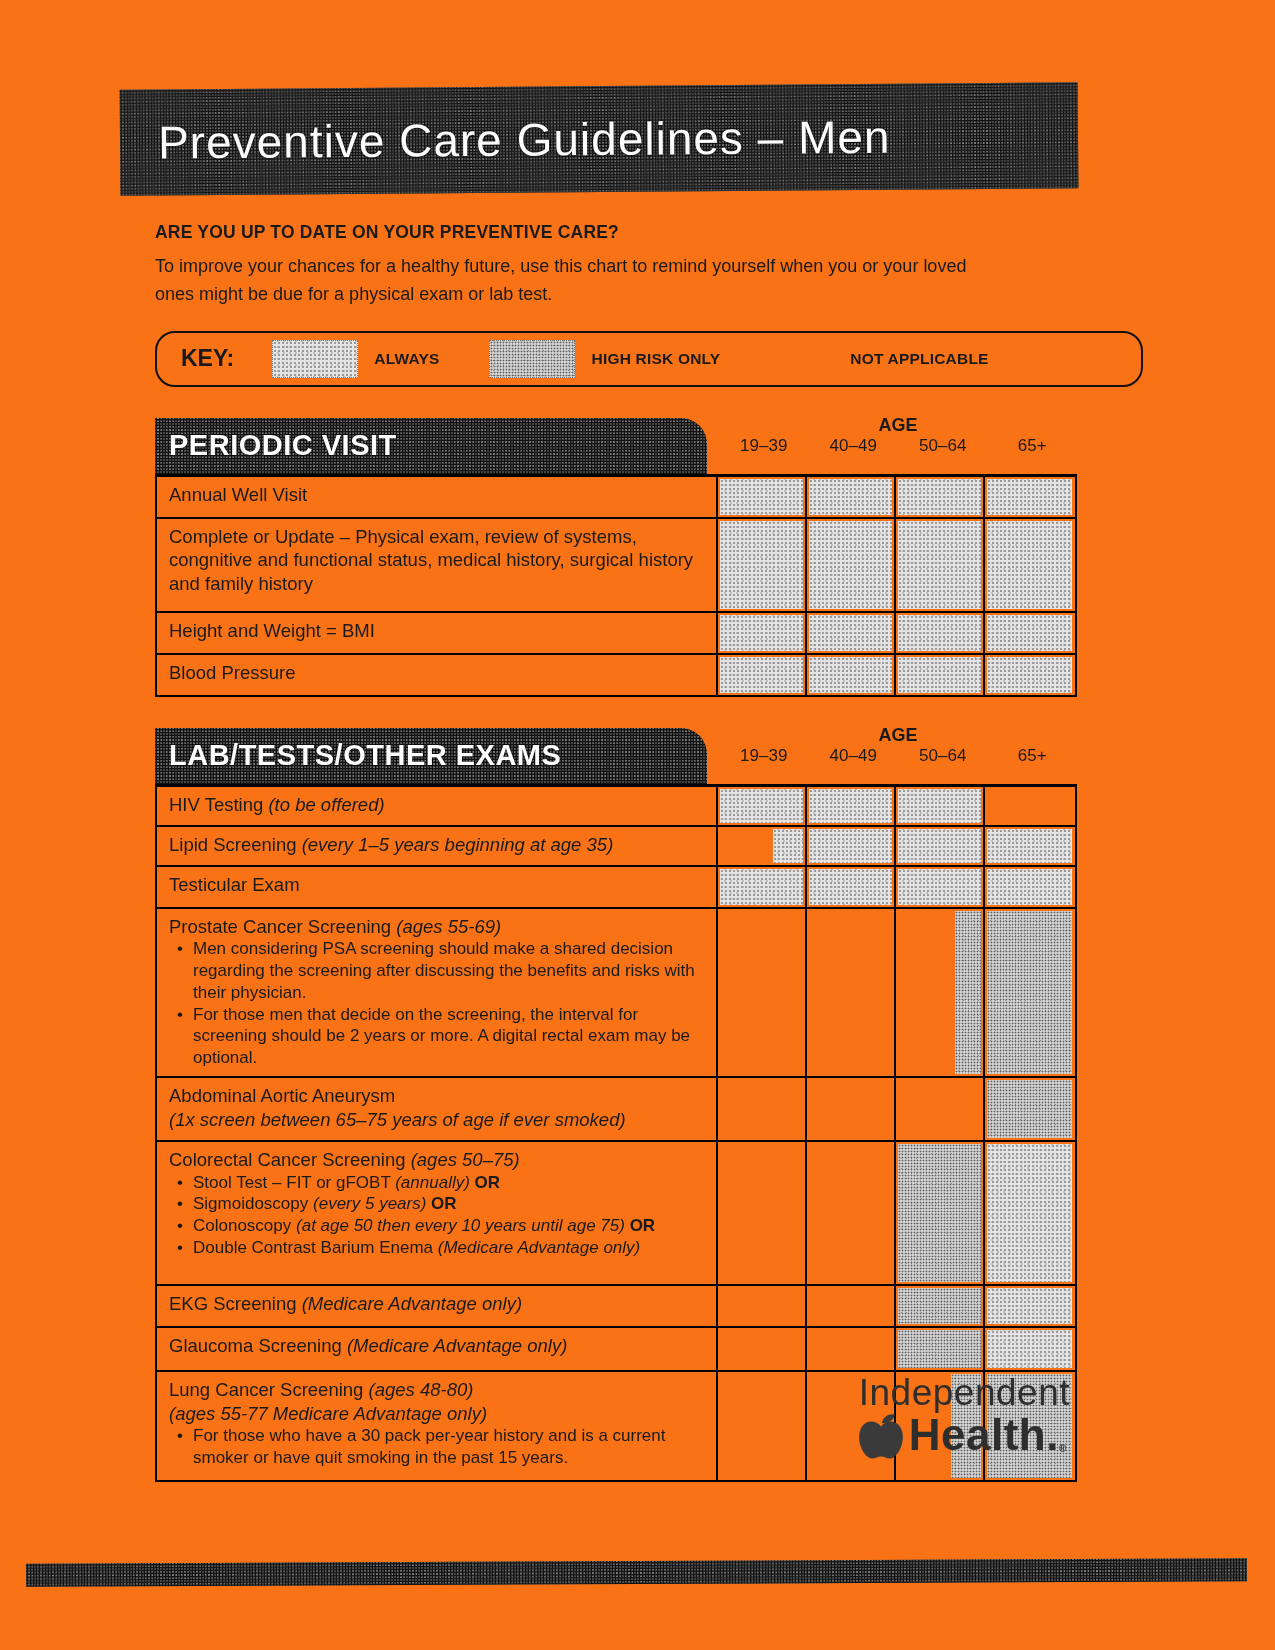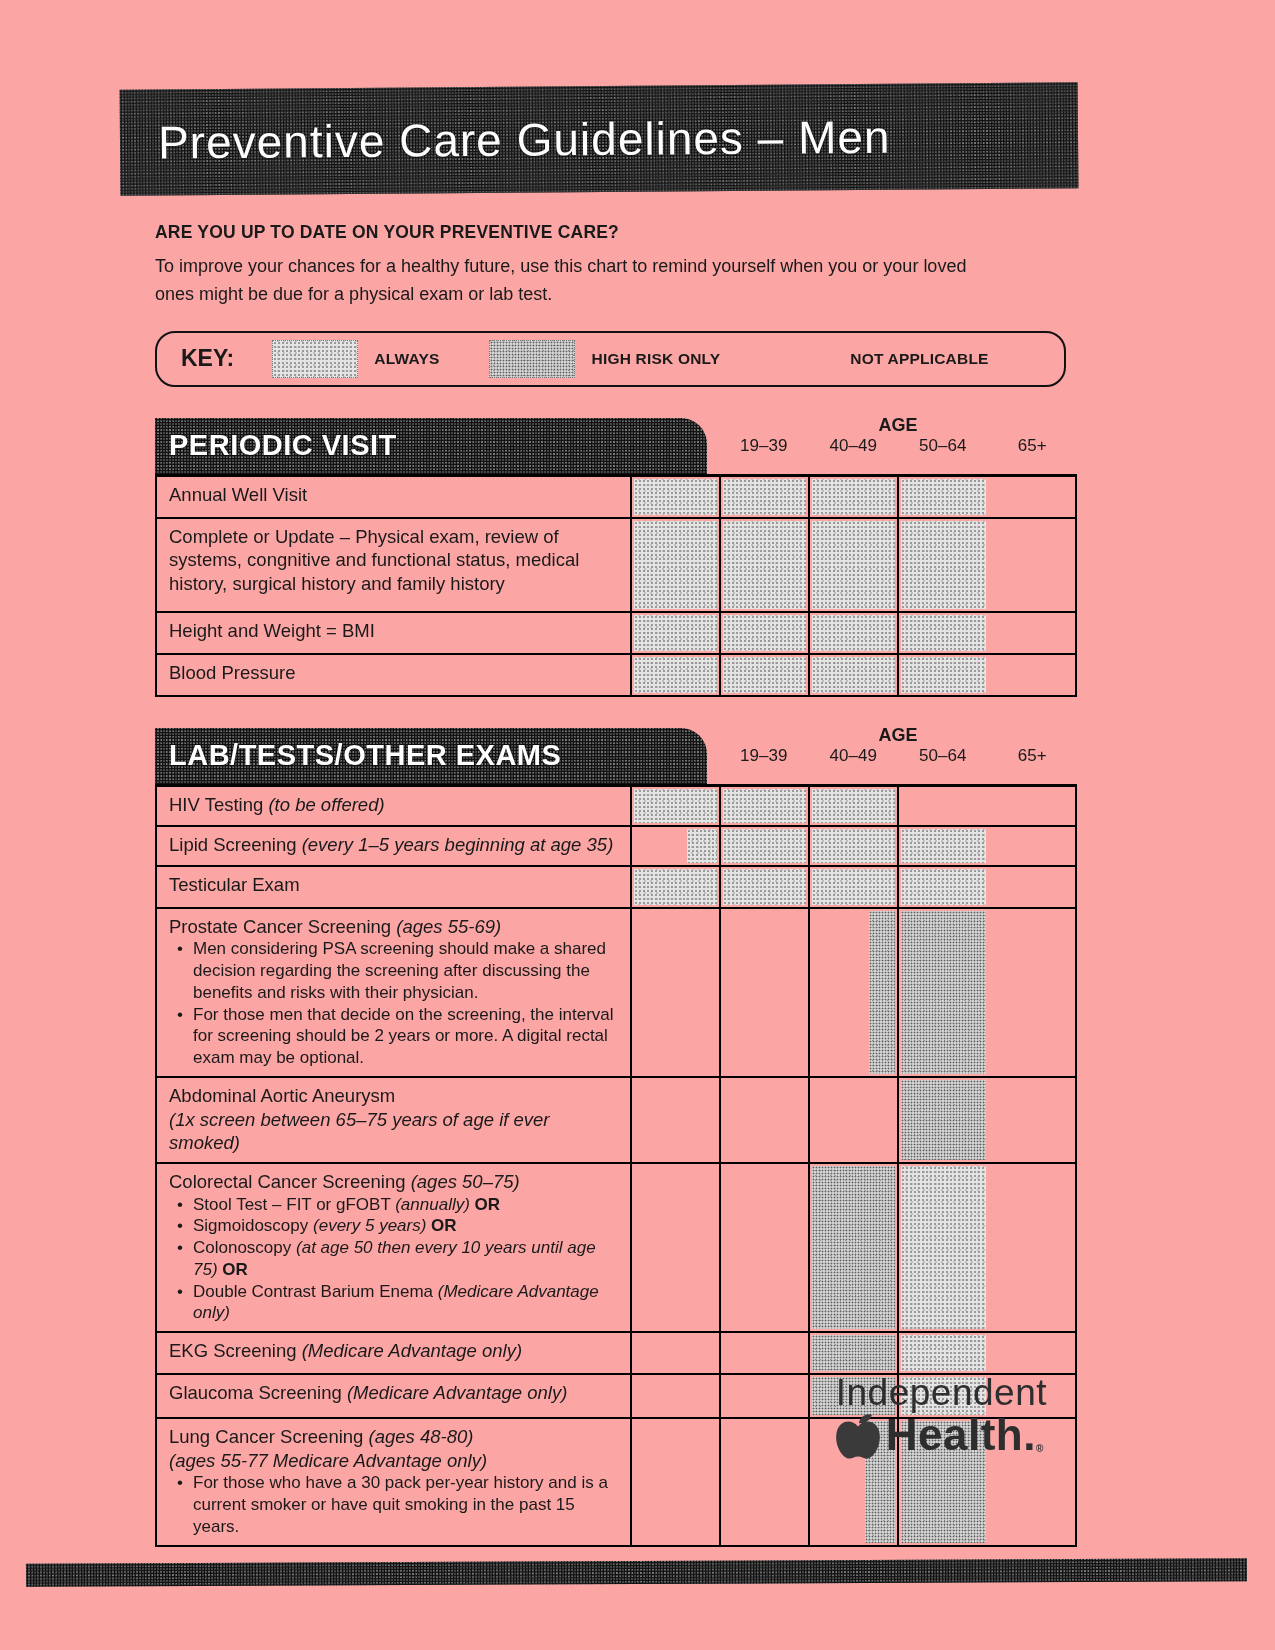--- a/index.html
+++ b/index.html
@@ -1,16 +1,16 @@
 <!DOCTYPE html>
 <html><head>
 <meta charset="utf-8">
 <style>
   html,body{margin:0;padding:0;background:#fff;}
-  .page{position:relative;width:1275px;height:1650px;background:#fca5a5;overflow:hidden;
+  .page{position:relative;width:1275px;height:1650px;background:#f97316;overflow:hidden;
         font-family:"Liberation Sans","DejaVu Sans",sans-serif;color:#1a1a1a;}
 
   
   .tex-banner{background-color:#454545;background-image:
       radial-gradient(circle,#121212 1px,transparent 1.15px),
       radial-gradient(circle,#7b7b7b .7px,transparent .85px);
       background-size:3px 3px,4px 4px;background-position:0 0,1px 2px;}
   .fill-a{background-color:#e4e4e4;background-image:
       radial-gradient(circle,#9a9a9a .8px,transparent .95px),
       radial-gradient(circle,#bcbcbc .7px,transparent .85px);
@@ -22,21 +22,21 @@
 
   .title-banner{position:absolute;left:120px;top:86px;width:958px;height:106px;
       transform:rotate(-.45deg);display:flex;align-items:center;}
   .title-banner span{color:#fdfdfd;font-size:46px;font-weight:400;letter-spacing:1px;
       padding-left:38px;text-shadow:0 0 2px #000;}
 
   .content{position:absolute;left:155px;top:222px;width:930px;}
   .heading{font-size:17.5px;font-weight:bold;letter-spacing:.2px;margin:0 0 10px 0;}
   .intro{font-size:18px;line-height:1.55;margin:0;width:845px;}
 
-  .key-box{margin-top:22px;width:911px;height:56px;border:2.5px solid #111;
+  .key-box{margin-top:22px;width:988px;height:56px;border:2.5px solid #111;
       border-radius:20px;display:flex;align-items:center;padding:0 24px;box-sizing:border-box;}
   .key-label{font-size:23px;font-weight:bold;margin-right:38px;}
   .key-item{display:flex;align-items:center;font-size:15.5px;font-weight:bold;letter-spacing:.2px;}
   .swatch{display:inline-block;width:84px;height:36px;margin-right:16px;border:1px dotted #777;}
   .key-item.always{margin-right:50px;}
   .key-item.high{margin-right:130px;}
 
   .section{margin-top:28px;}
   .section-head{display:flex;align-items:flex-end;width:922px;}
   .section-banner{width:552px;height:56px;border-top-right-radius:26px;
@@ -44,33 +44,33 @@
   .section-banner span{color:#fff;font-size:29px;font-weight:bold;letter-spacing:.5px;
       padding-left:14px;text-shadow:0 0 2px #000;}
   .age-head{margin-left:auto;width:358px;padding-bottom:18px;}
   .age-title{text-align:center;font-size:18px;font-weight:bold;}
   .age-cols{display:flex;}
   .age-cols span{width:89.5px;text-align:center;font-size:17px;font-weight:normal;}
 
   .gtable{width:922px;border:2.5px solid #000;border-top-width:3px;box-sizing:border-box;}
   .row{display:flex;border-top:2.2px solid #000;}
   .row:first-child{border-top:none;}
-  .label-cell{width:475px;box-sizing:border-box;border-right:2.5px solid #000;
+  .label-cell{width:561px;box-sizing:border-box;border-right:2.5px solid #000;
       padding:6px 10px 7px 12px;font-size:18.5px;line-height:1.28;}
   .age-cell{width:89px;box-sizing:border-box;border-right:2.2px solid #000;position:relative;}
   .age-cell:last-child{border-right:none;}
   .cellfill{position:absolute;top:2px;bottom:2px;left:2px;right:2px;}
   .cellfill.partial{left:auto;}
   .line{margin:0;}
   .line .it{font-style:italic;}
   .line .bd{font-weight:bold;}
   .bullet{position:relative;padding-left:24px;font-size:17px;}
   .bullet .dot{position:absolute;left:8px;}
 
-  .logo{position:absolute;right:228px;top:1372px;text-align:left;color:#2e2e2e;}
+  .logo{position:absolute;right:205px;top:1372px;text-align:left;color:#2e2e2e;}
   .logo-line1{font-size:37px;letter-spacing:.5px;padding-left:4px;}
   .logo-line2{display:flex;align-items:flex-end;margin-top:-4px;font-weight:bold;}
   .logo-line2 .word{font-size:44px;letter-spacing:.5px;}
   .logo-line2 .reg{font-size:10px;align-self:flex-end;margin-bottom:6px;}
   .apple{width:52px;height:52px;margin-right:2px;margin-bottom:-2px;}
 
   .bottom-bar{position:absolute;left:26px;right:28px;bottom:66px;height:23px;
       transform:rotate(-.25deg);}
 </style>
 </head>

